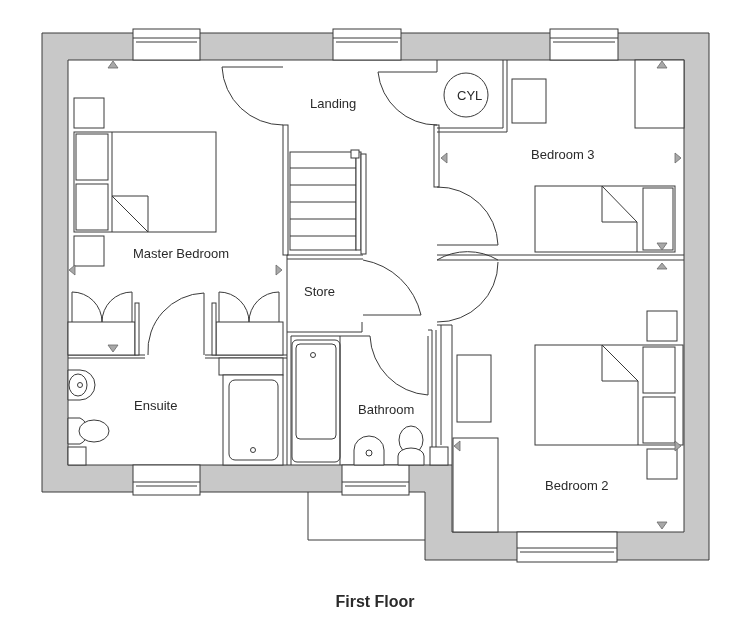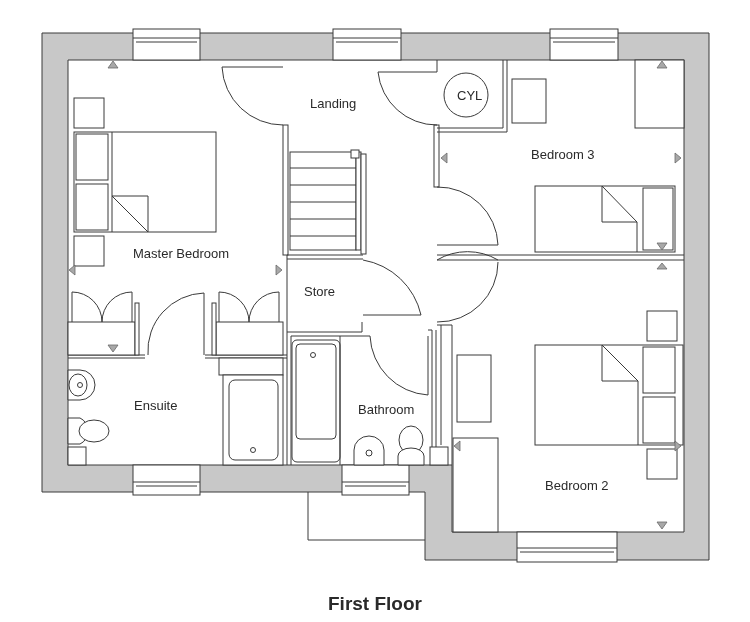--- a/index.html
+++ b/index.html
@@ -5,21 +5,21 @@
   html,body{margin:0;padding:0;background:#ffffff;}
   body{width:750px;height:622px;position:relative;overflow:hidden;font-family:"Liberation Sans","DejaVu Sans",sans-serif;}
   #plan{position:absolute;left:0;top:0;width:750px;height:622px;}
   .wall{fill:#c8c8c8;stroke:#3a3a3a;stroke-width:1;}
   .floor{fill:#ffffff;stroke:#3a3a3a;stroke-width:1;}
   .ln{fill:none;stroke:#3a3a3a;stroke-width:1;}
   .ln2{fill:none;stroke:#3a3a3a;stroke-width:1.2;}
   .fx{fill:#ffffff;stroke:#3a3a3a;stroke-width:1;}
   .tri{fill:#a8a8a8;stroke:#6a6a6a;stroke-width:0.8;}
   .room-label{font-family:"Liberation Sans","DejaVu Sans",sans-serif;font-size:13px;fill:#2a2a2a;}
-  .title{position:absolute;left:0;width:750px;top:593px;text-align:center;font-family:"Liberation Sans","DejaVu Sans",sans-serif;font-weight:bold;font-size:19px;color:#2a2a2a;}
+  .title{position:absolute;left:0;width:750px;top:593px;text-align:center;font-family:"Liberation Sans","DejaVu Sans",sans-serif;font-weight:bold;font-size:16px;color:#2a2a2a;}
 </style>
 </head>
 <body>
 
 <svg id="plan" viewBox="0 0 750 622" xmlns="http://www.w3.org/2000/svg">
 
   <g>
     <path class="wall" d="M42,33 L709,33 L709,560 L425,560 L425,492 L42,492 Z"></path>
 
     <path class="floor" d="M68,60 L684,60 L684,532 L452,532 L452,465 L68,465 Z"></path>

